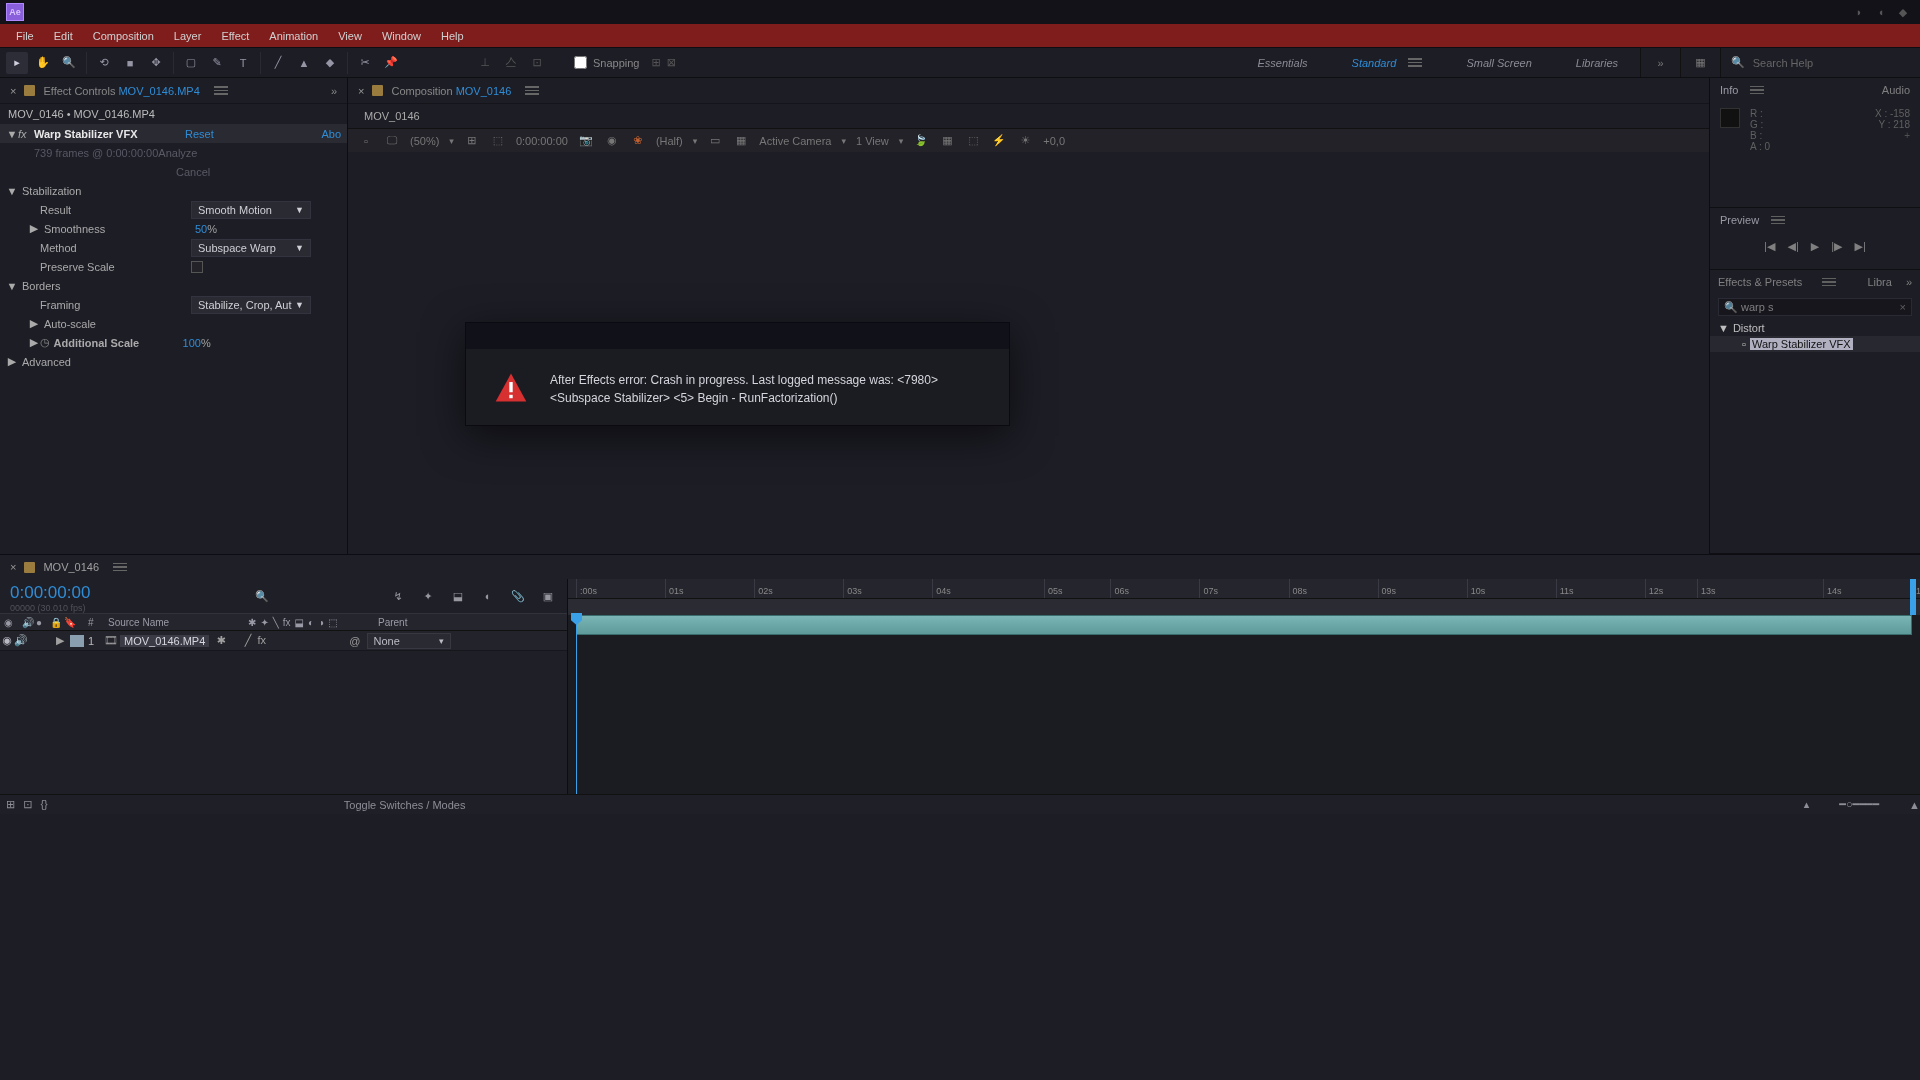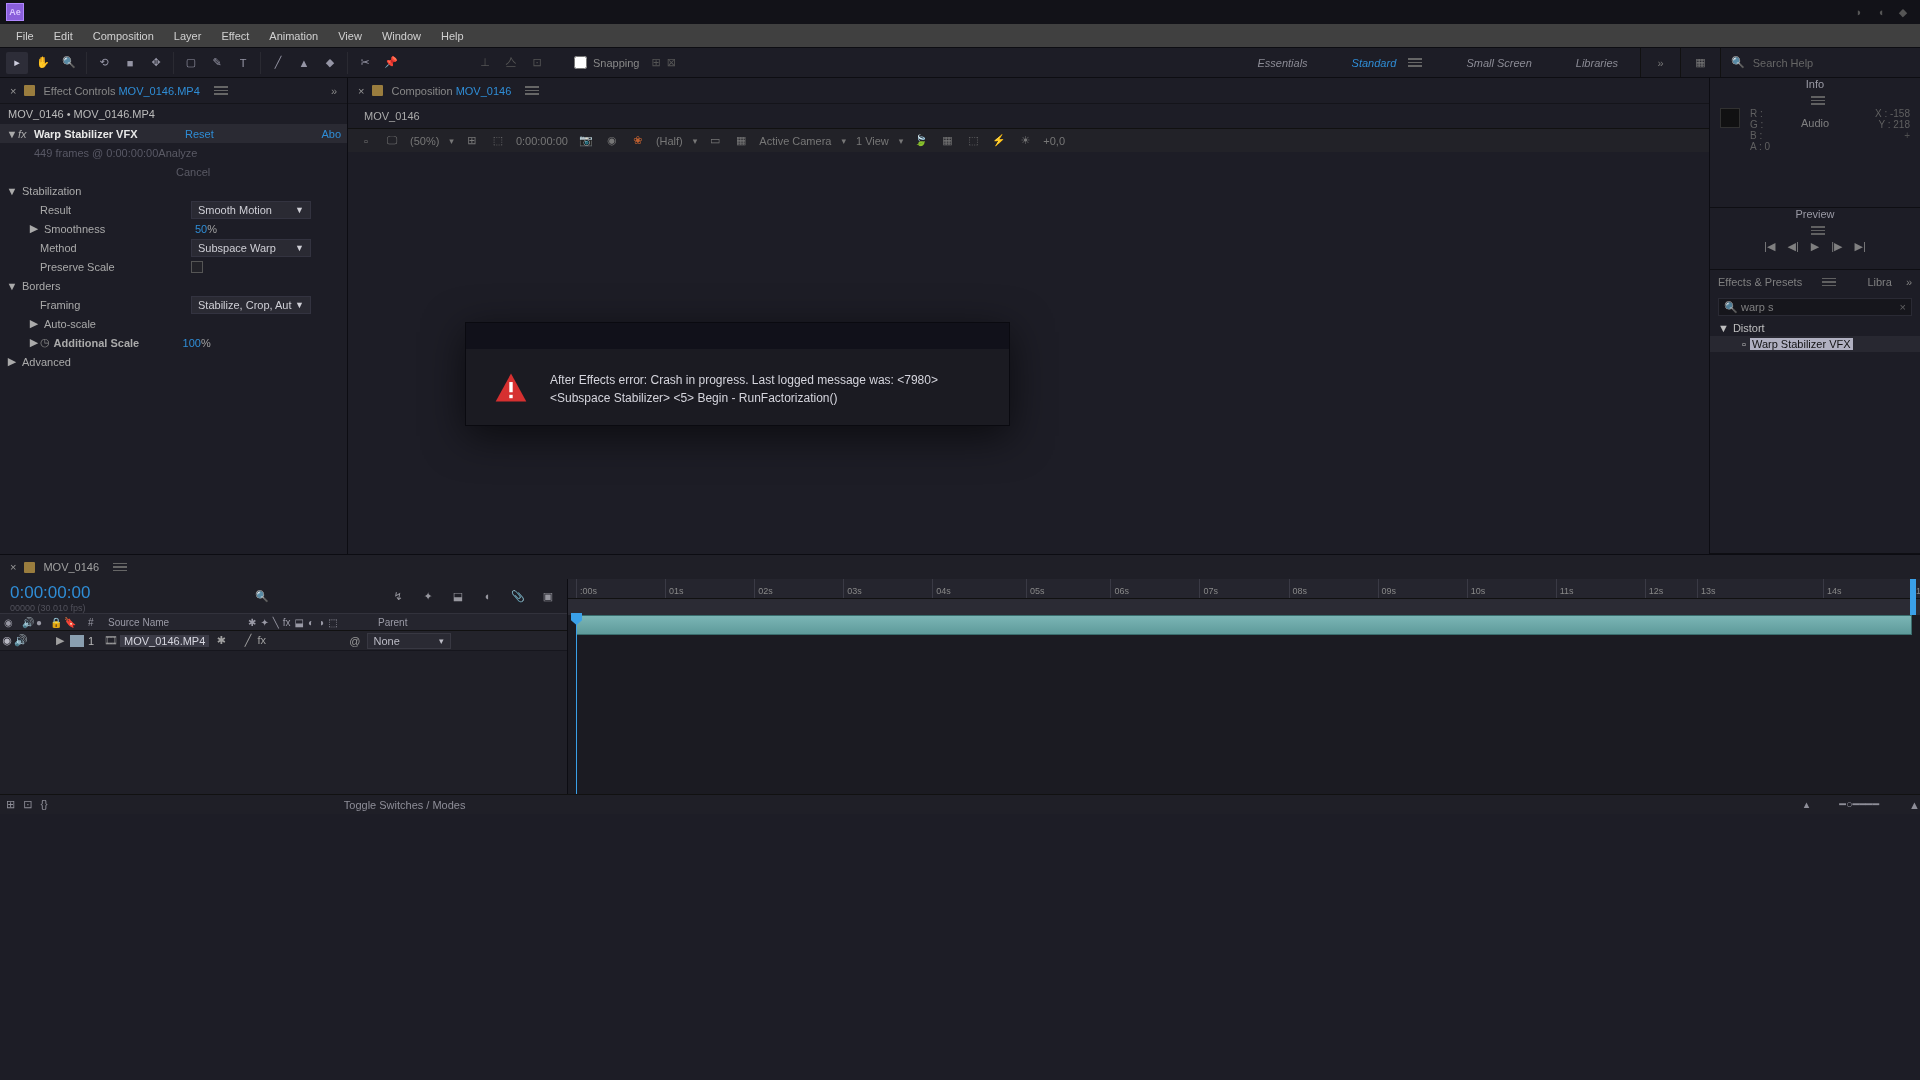--- a/index.html
+++ b/index.html
@@ -5,21 +5,21 @@
   * { margin: 0; padding: 0; box-sizing: border-box; font-family: 'Segoe UI', Arial, sans-serif; }
   body { background: #1d1d26; color: #a0a0a0; font-size: 11px; overflow: hidden; width: 1920px; height: 1080px; }
   
   
   .titlebar { height: 24px; background: #121218; display: flex; align-items: center; padding: 0 6px; }
   .app-logo { width: 18px; height: 18px; background: #8a5fdb; border: 1px solid #b088ff; display: flex; align-items: center; justify-content: center; color: #d9c5ff; font-size: 9px; font-weight: bold; }
   .titlebar .spacer { flex: 1; }
   .titlebar .wbtn { width: 22px; height: 100%; display:flex; align-items:center; justify-content:center; color:#555; }
 
   
-  .menubar { height: 24px; background: #404040; display: flex; align-items: center; padding: 0 6px; border-bottom: 1px solid #0d0d12; }
+  .menubar { height: 24px; background: #7f1d1d; display: flex; align-items: center; padding: 0 6px; border-bottom: 1px solid #0d0d12; }
   .menubar span { padding: 0 10px; color: #d0d0d0; cursor: default; }
 
   
   .toolbar { height: 30px; background: #1d1d26; display: flex; align-items: center; border-bottom: 1px solid #0d0d12; }
   .toolgroup { display: flex; align-items: center; gap: 4px; padding: 0 6px; }
   .tool { width: 22px; height: 22px; display: flex; align-items: center; justify-content: center; color: #9595a5; border-radius: 2px; }
   .tool.sel { background: #2d2d38; color: #cfcfdf; }
   .snap { display:flex; align-items:center; gap:6px; margin-left:20px; color:#888; }
   .snap input { accent-color:#555; }
   .workspace { margin-left:auto; display:flex; align-items:center; gap:0; height:100%; }
@@ -67,21 +67,21 @@
   .h-tl{top:-4px;left:-4px}.h-tr{top:-4px;right:-4px}.h-bl{bottom:-4px;left:-4px}.h-br{bottom:-4px;right:-4px}
   .h-tm{top:-4px;left:50%;margin-left:-3px}.h-bm{bottom:-4px;left:50%;margin-left:-3px}
   .h-ml{top:50%;left:-4px;margin-top:-3px}.h-mr{top:50%;right:-4px;margin-top:-3px}
   .stabilize-banner{ position:absolute; top:38%; left:0; right:0; height:65px; background: repeating-linear-gradient(135deg,#aa5a16 0 26px,#cc711d 26px 52px); display:flex; align-items:center; justify-content:center; color:#fff; font-size:27px; letter-spacing:1px;}
   .viewfoot{ height:24px; background:#222228; display:flex; align-items:center; gap:10px; padding:0 10px; color:#777; font-size:11px; border-top:1px solid #111;}
   .vfico{width:16px;height:16px;display:flex;align-items:center;justify-content:center;}
 
   
   .rightcol{ width:210px; background:#1d1d26; display:flex; flex-direction:column; opacity:.92;}
   .rpanel{ border-bottom:1px solid #0d0d12; }
-  .rpanel .rtabrow{height:24px;display:flex;align-items:center;padding:0 10px;gap:6px;color:#888;flex-direction:column;}
+  .rpanel .rtabrow{height:24px;display:flex;align-items:center;padding:0 10px;gap:6px;color:#888;}
   .rpanel .rtabrow .thl{color:#a5a5b0;}
   .info-body{padding:6px 10px; font-size:10px; color:#666; display:flex; gap:10px;}
   .swatch{width:20px;height:20px;background:#111;border:1px solid #333;}
   .preview-ctl{display:flex;justify-content:center;gap:12px;padding:8px 0;color:#888;}
   .epanel{flex:1;}
   .epheader{height:24px;display:flex;align-items:center;padding:0 8px;color:#888;gap:14px;}
   .srch{background:#16161c;border:1px solid #2c2c36;color:#888;padding:2px 20px 2px 22px;height:18px;margin:4px 8px;position:relative;}
   .srch .mag{position:absolute;left:5px;top:2px;color:#666;}
   .srch .xx{position:absolute;right:5px;top:2px;color:#666;}
   .eff-row{display:flex;align-items:center;padding:2px 8px;gap:4px;color:#ccc;}
@@ -226,21 +226,21 @@
 
     <div class="fxrow header">
       <span class="tw">▼</span>
       <span class="fxic">fx</span>
       <span class="lbl">Warp Stabilizer VFX</span>
       <span class="link">Reset</span>
       <span style="flex:1"></span>
       <span class="link">Abo</span>
     </div>
     <div class="fxrow">
-        <span class="analysistxt">449 frames @ 0:00:00:00</span>
+        <span class="analysistxt">739 frames @ 0:00:00:00</span>
       <span class="btnghost">Analyze</span>
       </div>
     <div class="fxrow">
         <span style="width:170px"></span>
         <span class="btnghost">Cancel</span>
       </div>
 
     <div class="fxrow">
         <span class="tw">▼</span>
         <span class="lbl">Stabilization</span>
@@ -492,21 +492,21 @@
       </div>
       <div style="flex:1"></div>
     </div>
     <div class="tlright">
       <div class="ruler" id="ruler">
           <div class="tick" style="left: 8px;">:00s</div>
           <div class="tick" style="left: 97.0667px;">01s</div>
           <div class="tick" style="left: 186.133px;">02s</div>
           <div class="tick" style="left: 275.2px;">03s</div>
           <div class="tick" style="left: 364.267px;">04s</div>
-          <div class="tick" style="left: 458px; text-align: right;">05s</div>
+          <div class="tick" style="left: 476px; text-align: right;">05s</div>
           <div class="tick" style="left: 542.4px;">06s</div>
           <div class="tick" style="left: 631.467px;">07s</div>
           <div class="tick" style="left: 720.533px;">08s</div>
           <div class="tick" style="left: 809.6px;">09s</div>
           <div class="tick" style="left: 898.667px;">10s</div>
           <div class="tick" style="left: 987.733px;">11s</div>
           <div class="tick" style="left: 1076.8px;">12s</div>
           <div class="tick" style="left: 1129px;">13s</div>
           <div class="tick" style="left: 1254.93px;">14s</div>
           <div class="tick" style="left: 1344px;">15s</div>

